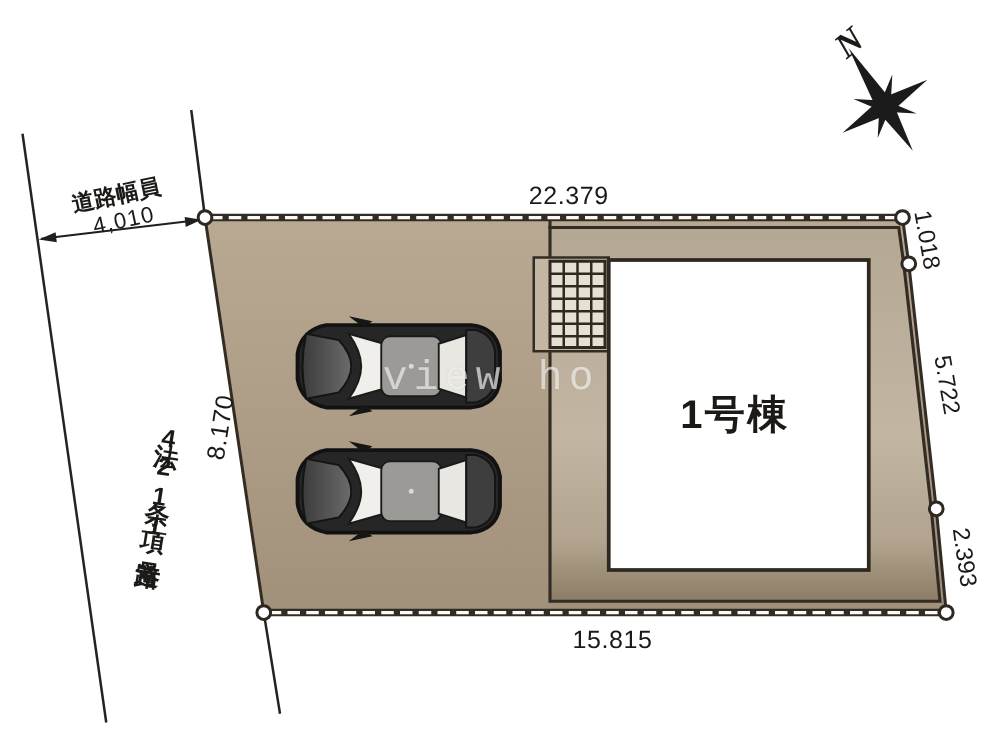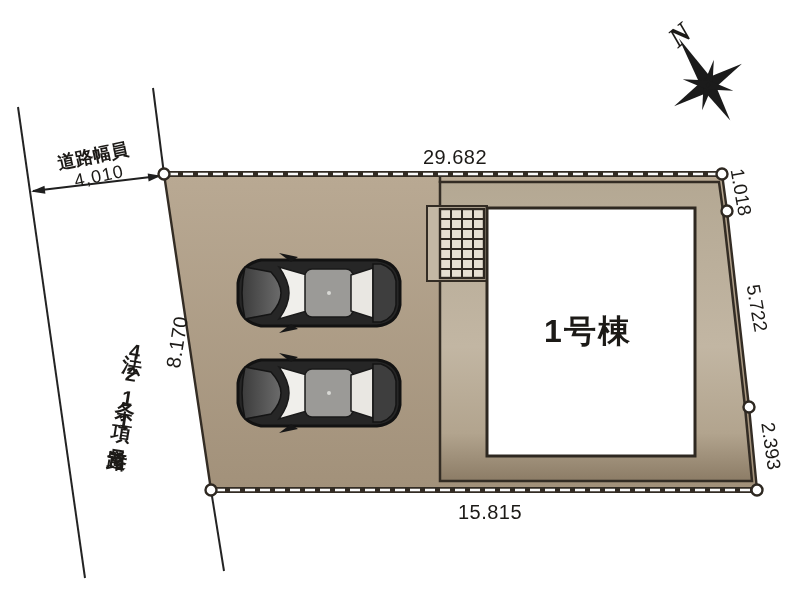--- a/index.html
+++ b/index.html
@@ -132,25 +132,26 @@
         <polygon points="-26,0 0,4.5 26,0 0,-4.5"></polygon>
       </g>
       <circle cx="0" cy="0" r="2.2"></circle>
     </g>
   </svg>
 
   <div class="lbl road-width-title" style="left:93px;top:156px;">道路幅員</div>
   <div class="lbl road-width-value" style="left:99px;top:176px;">4,010</div>
   <div class="lbl road-name" style="left:129px;top:388px;">法42条1項1号道路</div>
 
-  <div class="lbl dim" style="left:455px;top:157px;">29.682</div>
+  <div class="lbl dim" style="left:455px;top:157px;">22.379</div>
   <div class="lbl dim" style="left:490px;top:512px;">15.815</div>
   <div class="lbl dim rot-left" style="left:177px;top:342px;">8.170</div>
   <div class="lbl rot-r80" style="left:741px;top:192px;">1.018</div>
   <div class="lbl rot-r80" style="left:757px;top:308px;">5.722</div>
   <div class="lbl rot-r82" style="left:771px;top:446px;">2.393</div>
 
   <div class="lbl building-label" style="left:588px;top:331px;">1号棟</div>
 
   <div class="lbl north-label" style="left:680px;top:35px;">N</div>
 
+  <div class="lbl watermark" style="left:393px;top:303px;">view ho</div>
 
 </div>
 
 </body></html>

